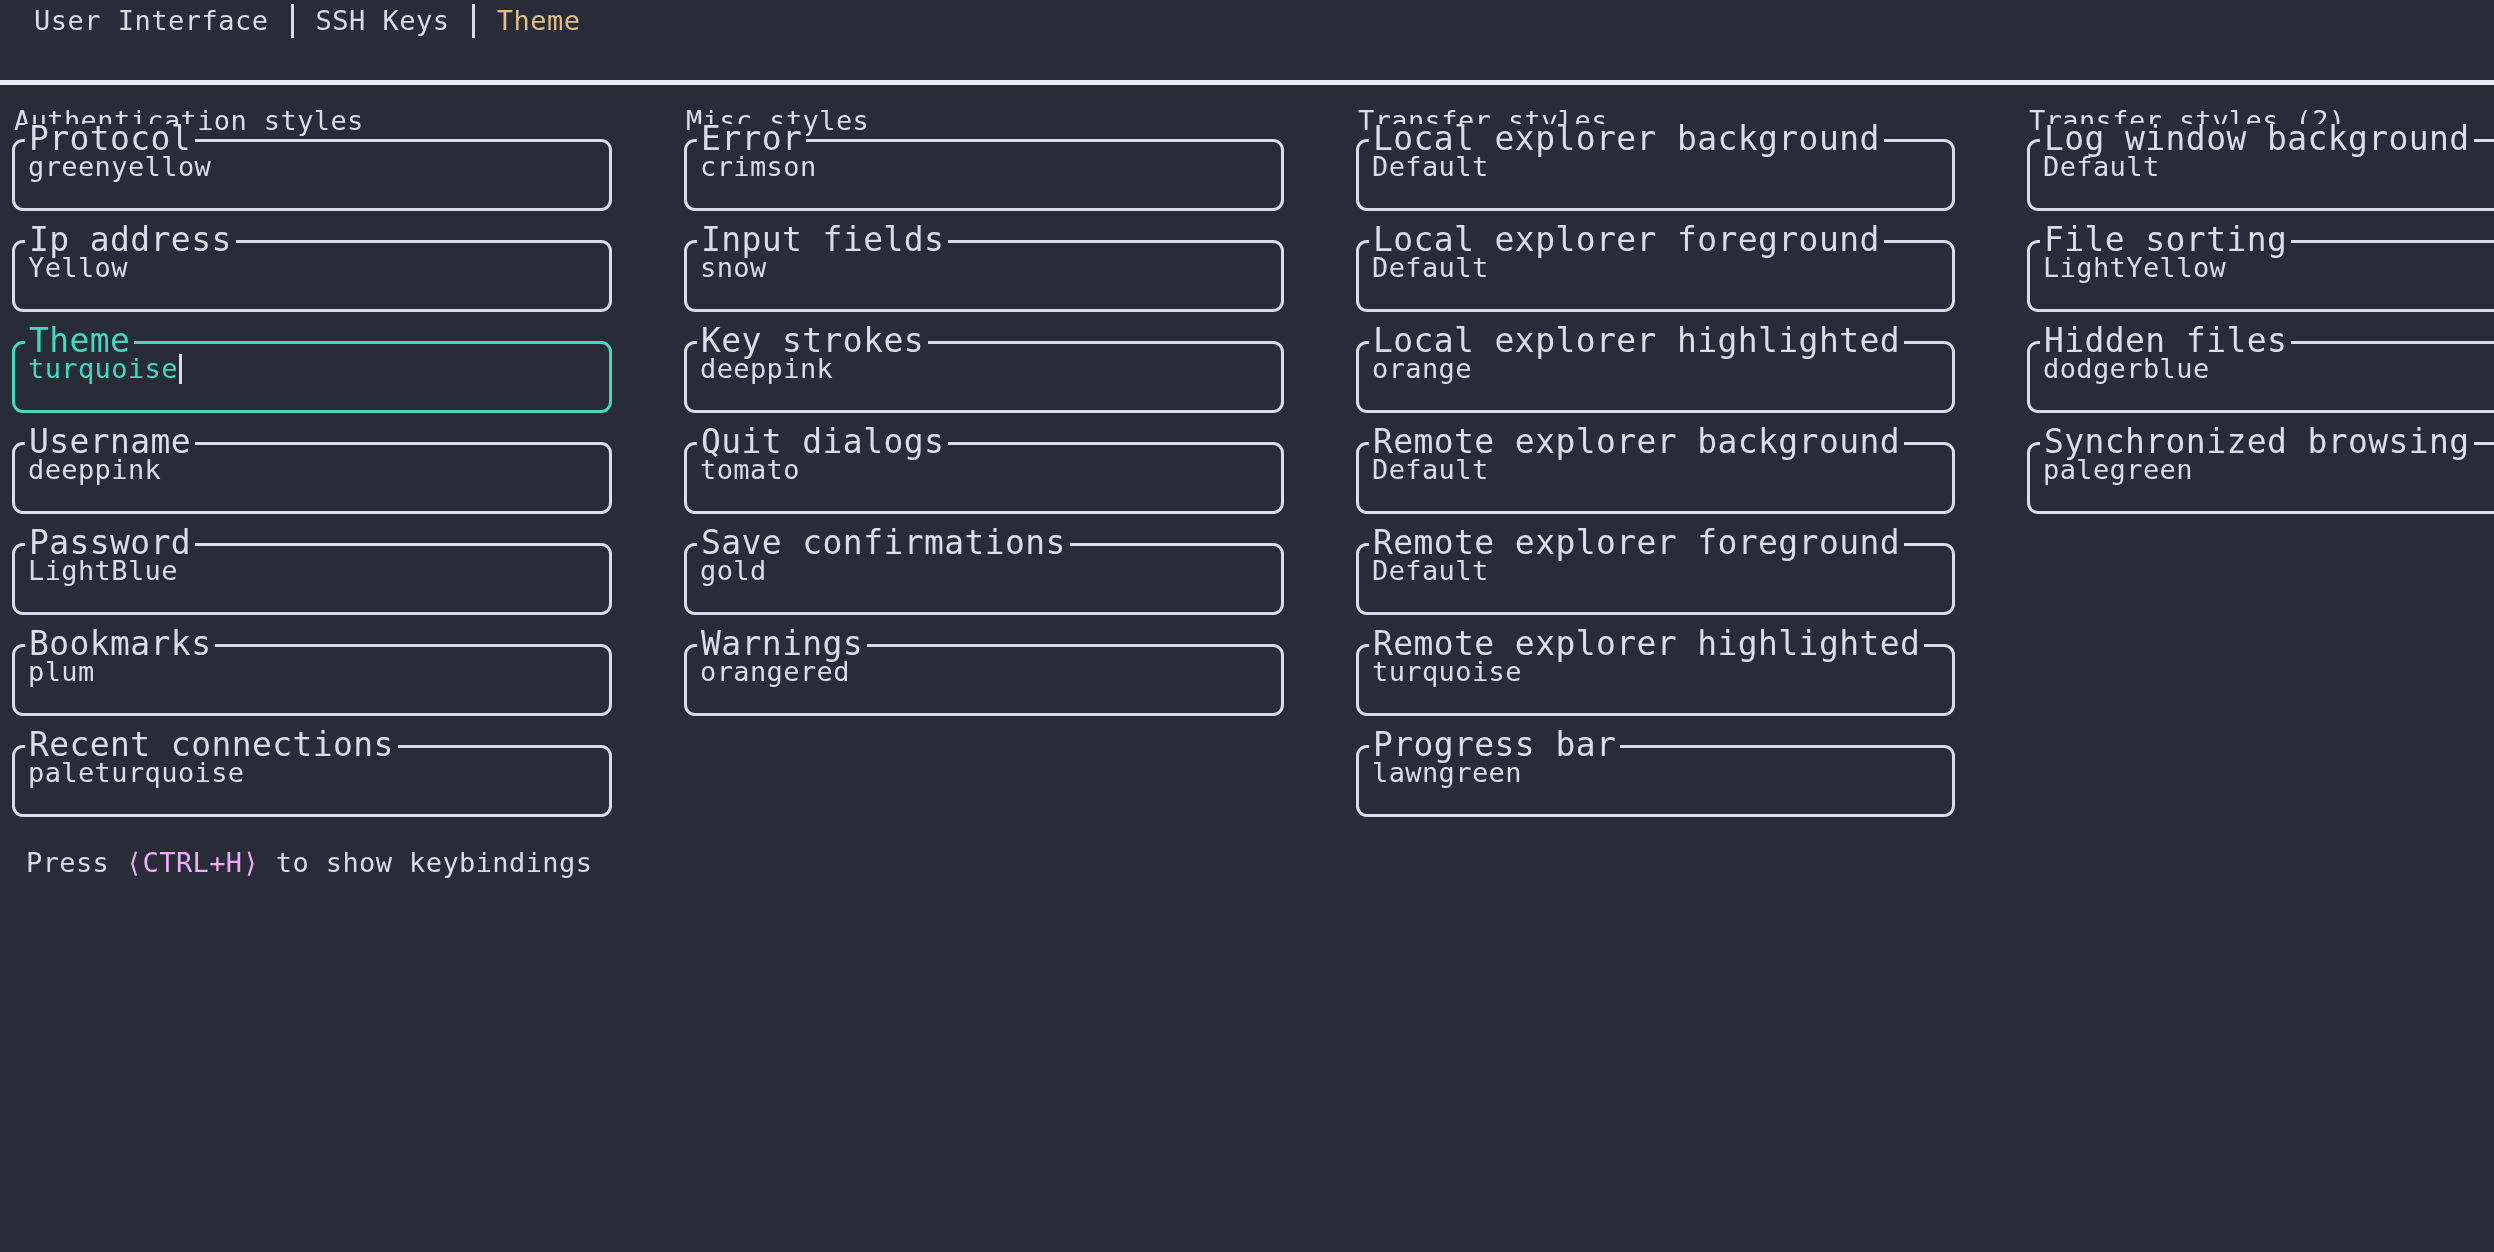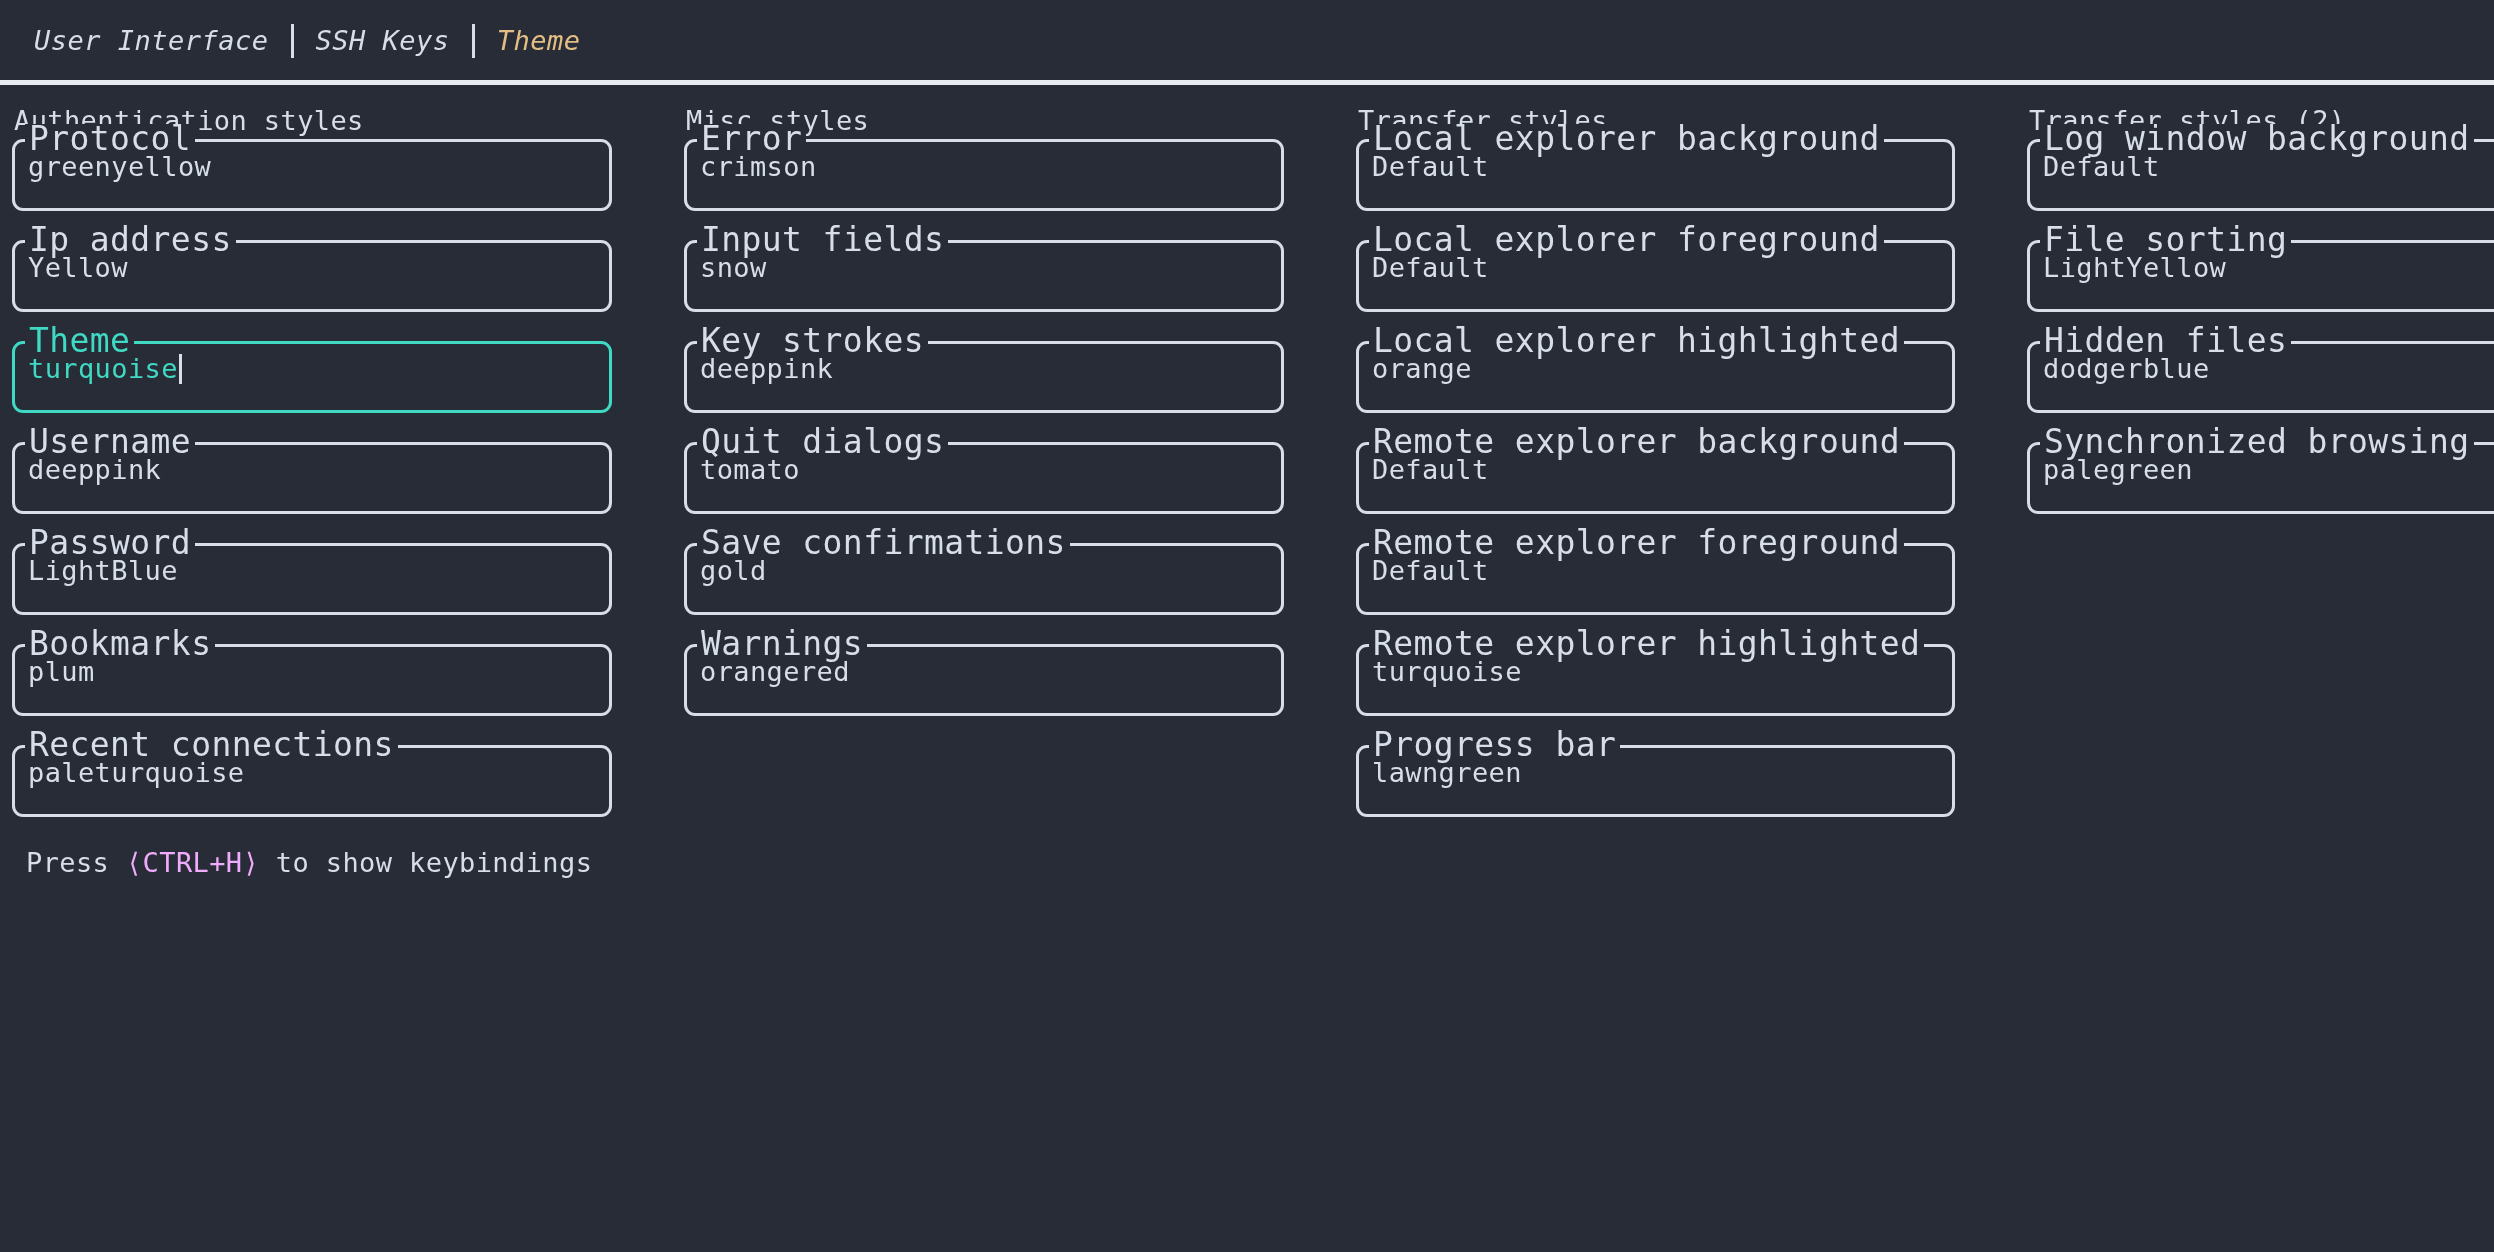--- a/index.html
+++ b/index.html
@@ -14,25 +14,24 @@
     font-family: "DejaVu Sans Mono", "Liberation Mono", monospace;
     color: #d8dee9;
     font-size: 27px;
     line-height: 1.25;
     -webkit-font-smoothing: antialiased;
   }
 
   
   .tabbar {
     display: flex;
-    align-items: flex-end;
+    align-items: flex-start;
     height: 58px;
-    padding: 14px 0 0 12px;
+    padding: 4px 0 0 12px;
     box-sizing: border-box;
-    font-style: italic;
   }
   .tab {
     padding: 0 22px;
     color: #d8dee9;
     white-space: pre;
     letter-spacing: 0.5px;
   }
   .tab.active { color: #e3bd84; }
   .tab-sep {
     width: 3px;

